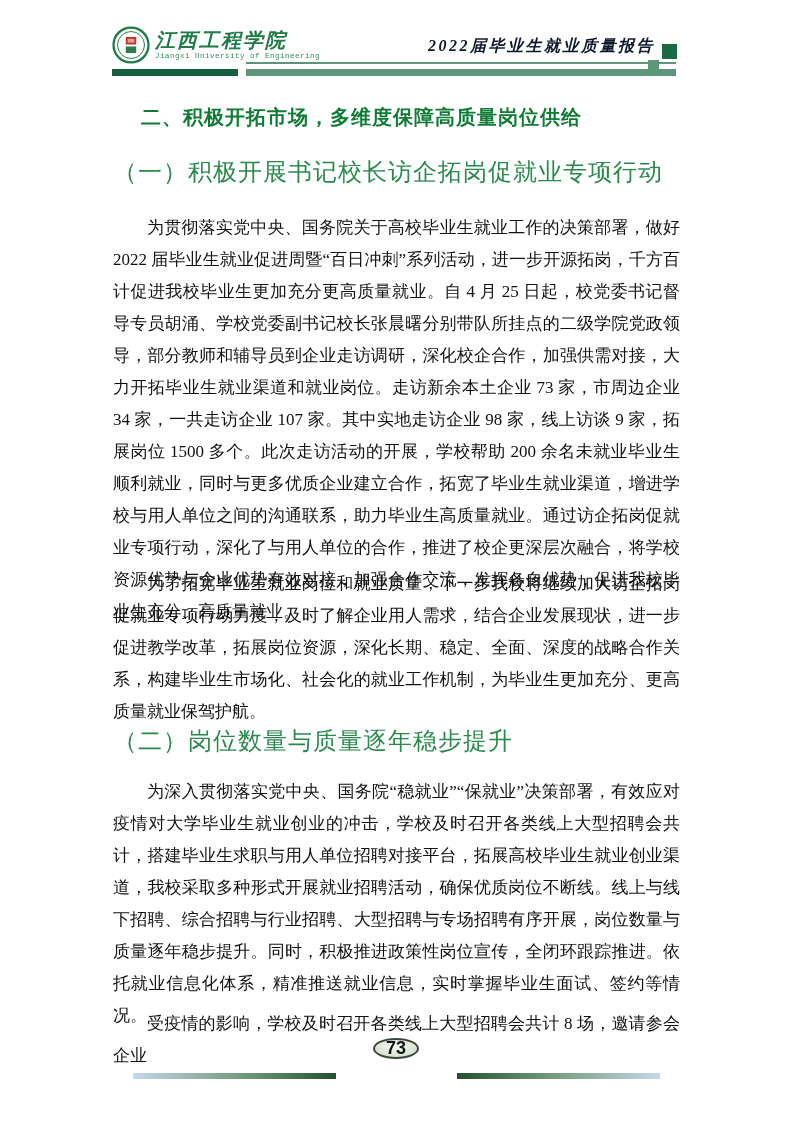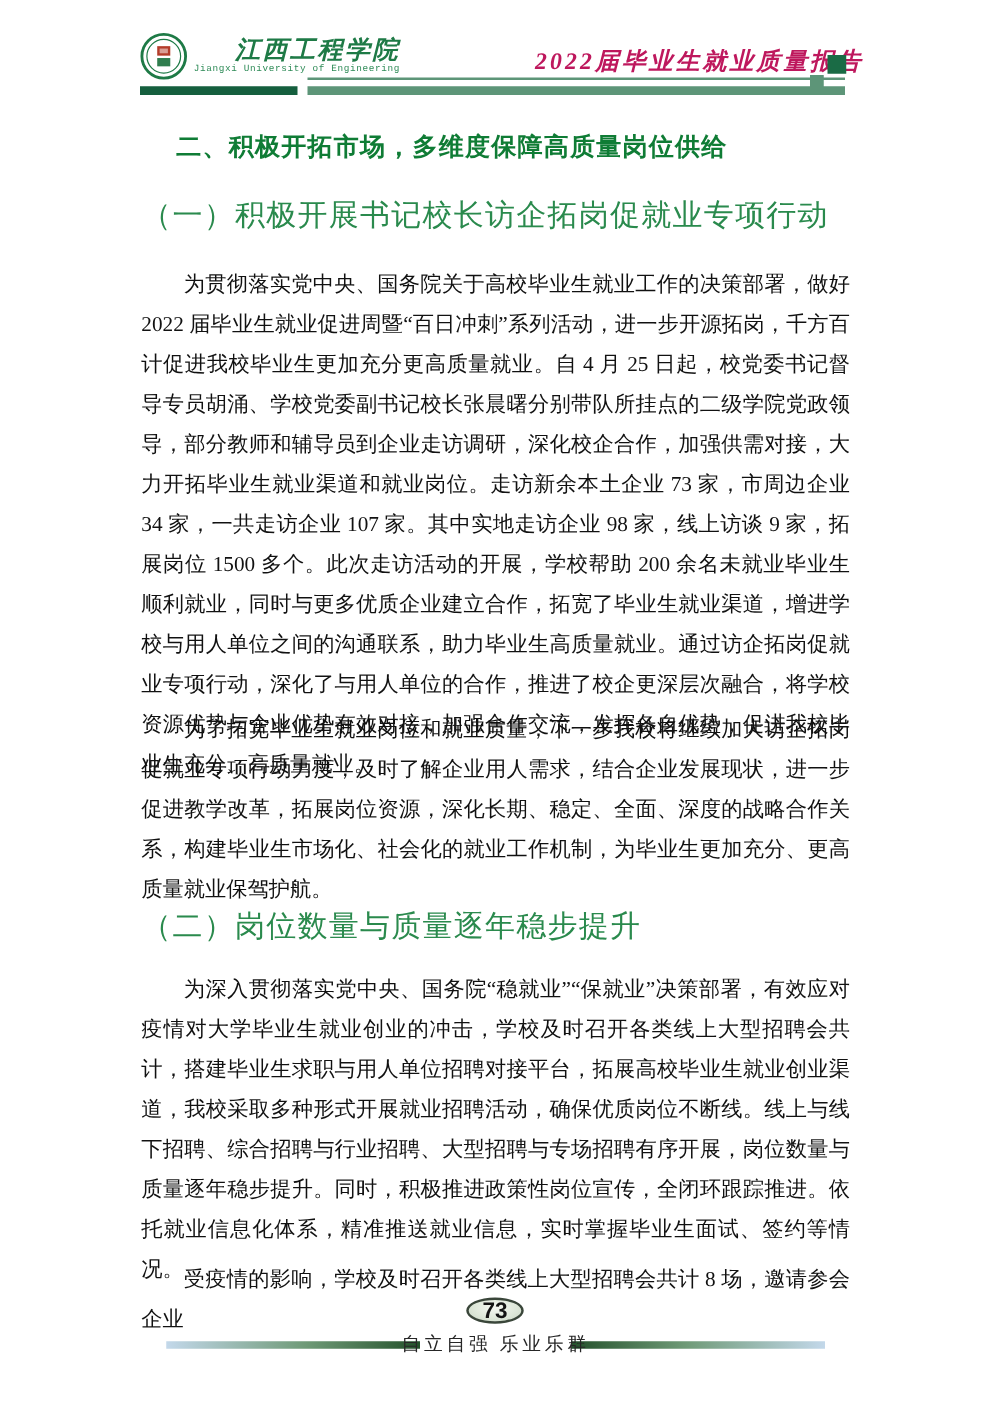--- a/index.html
+++ b/index.html
@@ -3,25 +3,25 @@
 <meta charset="utf-8">
 <style>
   html,body{margin:0;padding:0;background:#ffffff;}
   .page{
     position:relative;width:793px;height:1122px;background:#ffffff;overflow:hidden;
     font-family:"Liberation Serif","DejaVu Serif",serif;color:#1a1a1a;
   }
   
   .logo-wrap{position:absolute;left:112px;top:26px;display:flex;align-items:center;}
   .seal{width:38px;height:38px;flex:0 0 auto;}
-  .logo-text{margin-left:5px;display:flex;flex-direction:column;text-align:right;}
+  .logo-text{margin-left:5px;display:flex;flex-direction:column;}
   .logo-zh{font-size:20px;font-weight:bold;font-style:italic;color:#1e7a46;letter-spacing:2px;line-height:22px;font-family:"Liberation Serif",serif;}
   .logo-en{font-size:7.5px;color:#2e8b57;letter-spacing:0.5px;line-height:10px;font-family:Liberation Mono, monospace;}
-  .report-title{position:absolute;left:428px;top:36px;width:220px;font-size:19px;font-weight:bold;
-    color:#be185d;letter-spacing:2.5px;font-style:italic;white-space:nowrap;}
+  .report-title{position:absolute;left:428px;top:36px;width:220px;font-size:16px;font-weight:bold;
+    color:#0f172a;letter-spacing:2.5px;font-style:italic;white-space:nowrap;}
   .sq-big{position:absolute;left:662px;top:44px;width:15px;height:15px;background:#1a6b45;}
   .sq-small{position:absolute;left:648px;top:60px;width:11px;height:11px;background:#5d9578;}
   .thin-line{position:absolute;left:246px;top:62px;width:430px;height:2px;background:#5d9578;}
   .bar-left{position:absolute;left:112px;top:69px;width:126px;height:7px;background:#155f3e;}
   .bar-right{position:absolute;left:246px;top:69px;width:430px;height:7px;background:#5d9578;}
   
   .main-heading{position:absolute;left:113px;top:104px;width:600px;font-size:20px;font-weight:bold;
     color:#0f7c35;letter-spacing:1px;font-family:"Liberation Sans","DejaVu Sans",sans-serif;margin-left:28px;}
   .sub-heading{position:absolute;left:113px;width:600px;font-size:24px;color:#2a8a4d;
     letter-spacing:1px;font-family:"Liberation Sans","DejaVu Sans",sans-serif;font-weight:500;}
@@ -80,15 +80,14 @@
   <div class="sub-heading sub2">（二）岗位数量与质量逐年稳步提升</div>
 
   <div class="para p3">为深入贯彻落实党中央、国务院“稳就业”“保就业”决策部署，有效应对疫情对大学毕业生就业创业的冲击，学校及时召开各类线上大型招聘会共计，搭建毕业生求职与用人单位招聘对接平台，拓展高校毕业生就业创业渠道，我校采取多种形式开展就业招聘活动，确保优质岗位不断线。线上与线下招聘、综合招聘与行业招聘、大型招聘与专场招聘有序开展，岗位数量与质量逐年稳步提升。同时，积极推进政策性岗位宣传，全闭环跟踪推进。依托就业信息化体系，精准推送就业信息，实时掌握毕业生面试、签约等情况。</div>
   <div class="para p4">受疫情的影响，学校及时召开各类线上大型招聘会共计 8 场，邀请参会企业</div>
 
   <div class="page-oval">
     <span class="page-num">73</span>
   </div>
   <div class="fbar fbar-left"></div>
   <div class="fbar fbar-right"></div>
-  <div class="motto">自立自强  乐业乐群</div>
 
 </div>
 
 </body></html>

